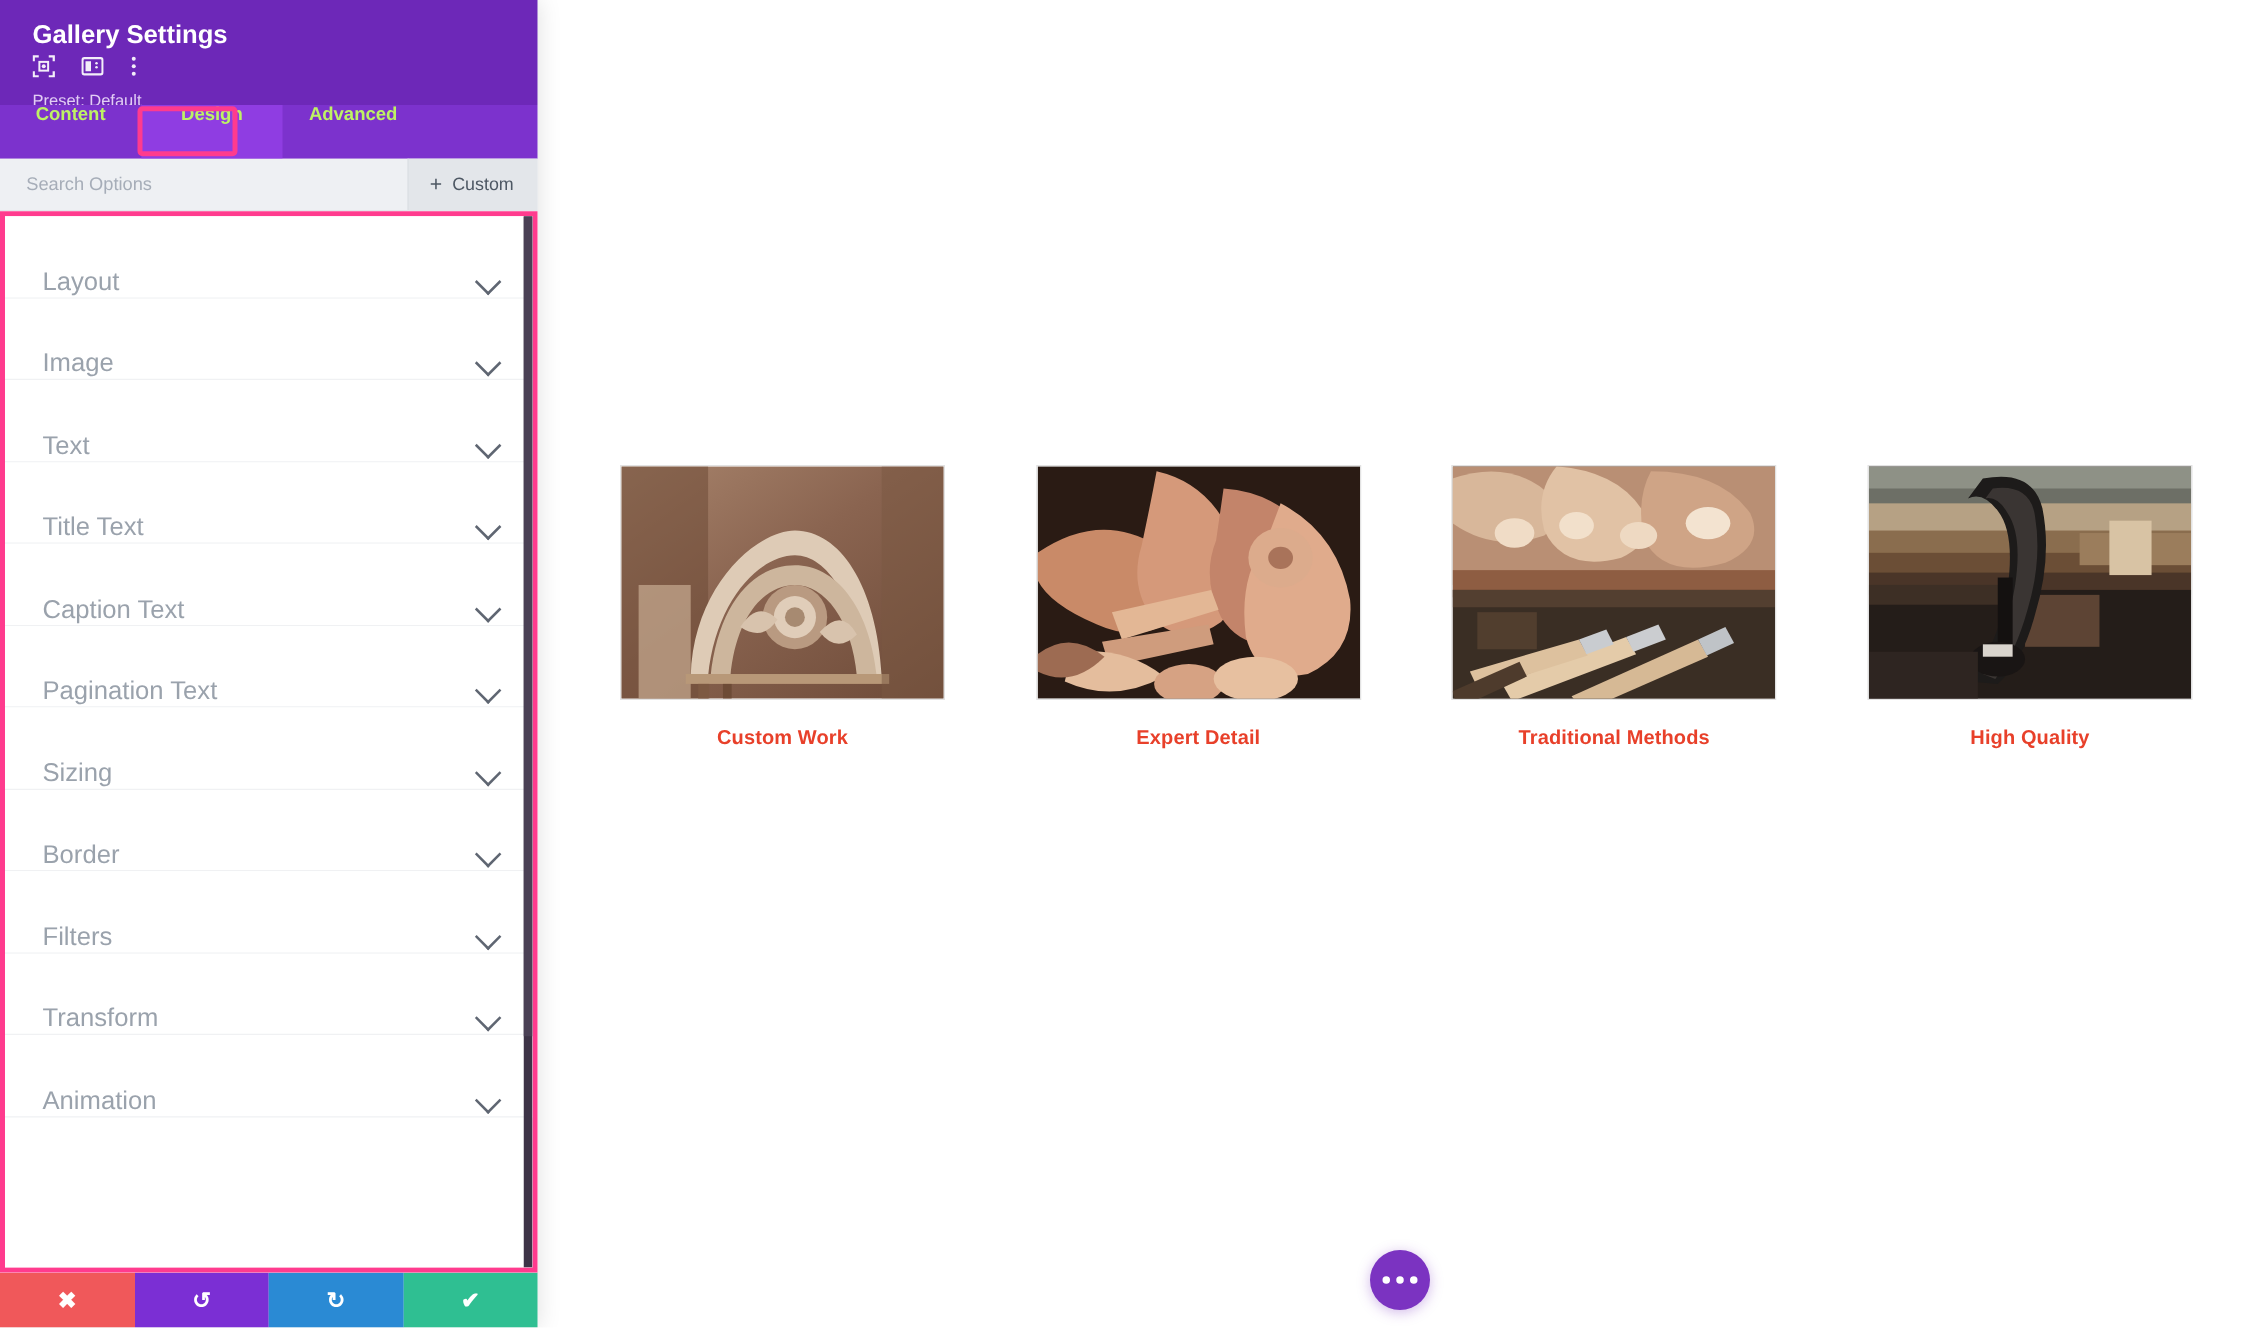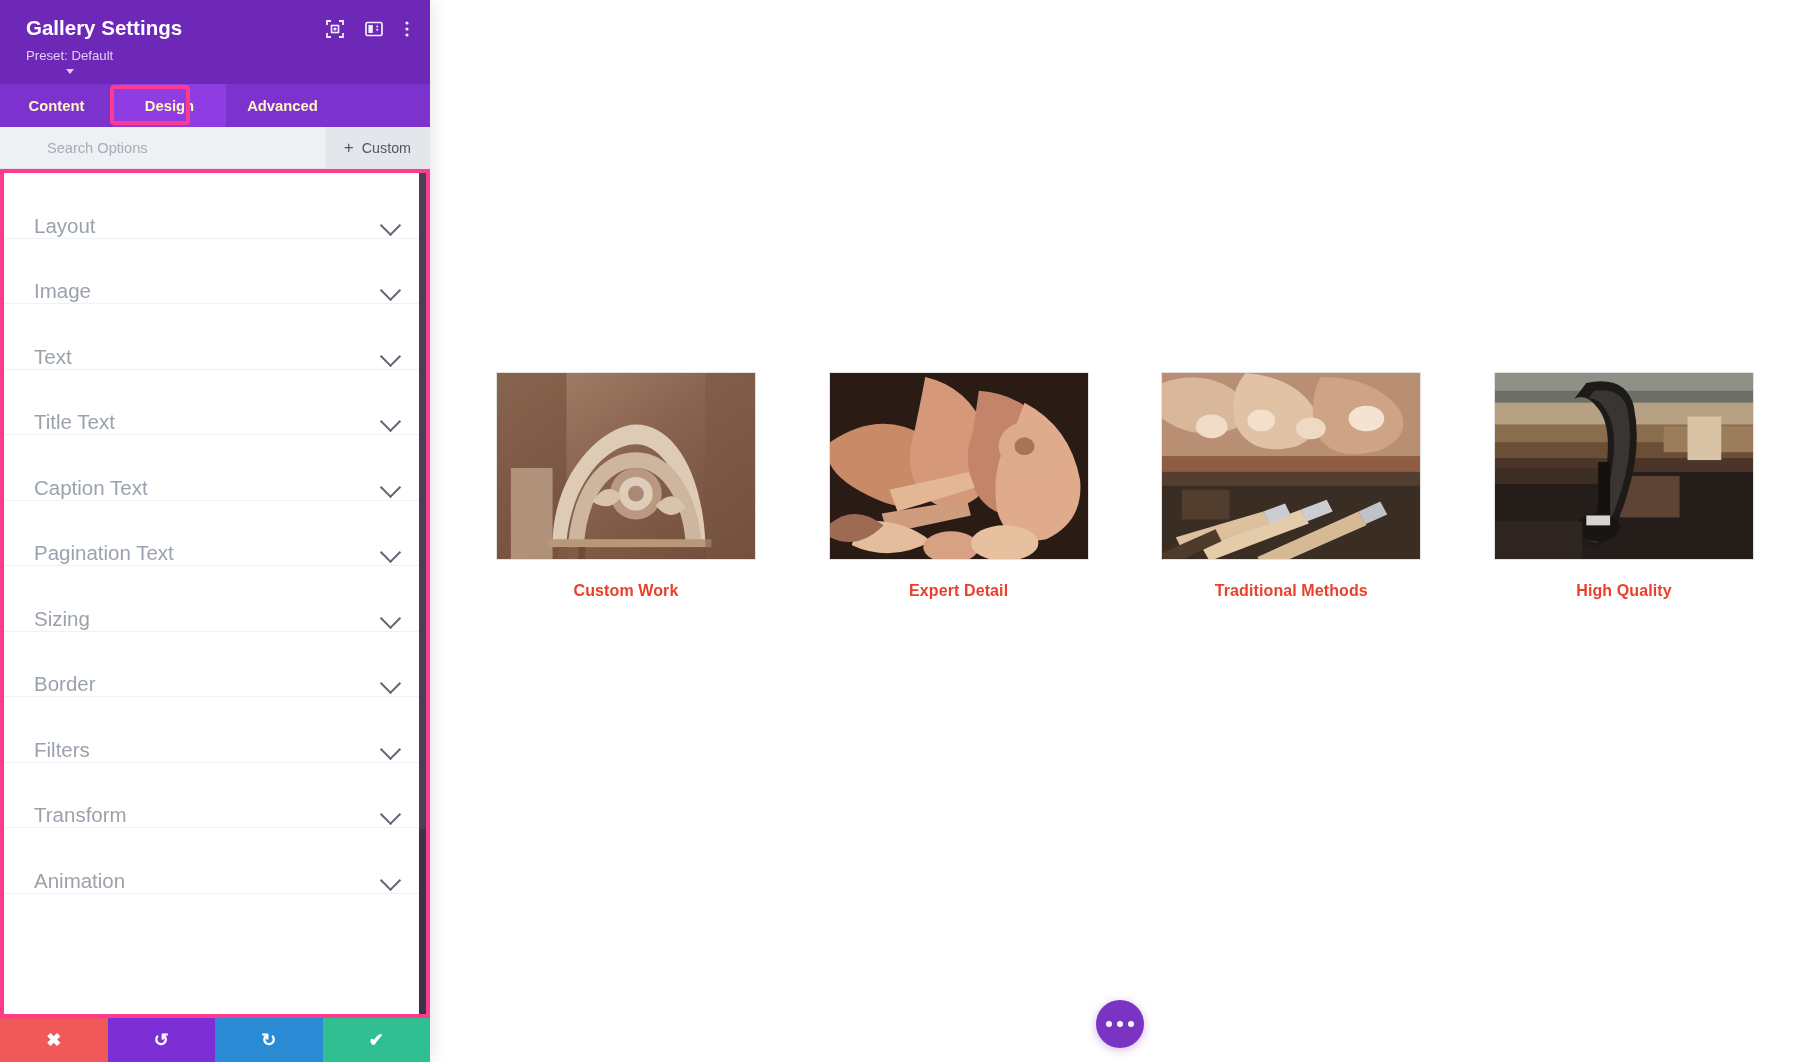--- a/index.html
+++ b/index.html
@@ -67,21 +67,21 @@
     box-shadow: 0 0 18px rgba(0,0,0,.13);
     z-index: 5;
   }
   .panel-header {
     background: #6d28b8;
     padding: 16px 20px 12px 26px;
     position: relative;
     height: 84px;
   }
   .panel-header .title-row {
-    display: flex; align-items: flex-start; justify-content: space-between;
+    display: flex; align-items: flex-start; justify-content: space-between; flex-direction: column;
   }
   .panel-title {
     color: #ffffff;
     font-size: 20.5px;
     font-weight: bold;
     line-height: 1.15;
   }
   .header-icons { display: flex; align-items: center; gap: 21px; padding-top: 4px; }
   .hicon { cursor: pointer; opacity: .92; display: block; }
   .preset-row {
@@ -102,22 +102,22 @@
   }
 
   .tabs {
     background: #7c32cd;
     height: 43px;
     display: flex;
     align-items: stretch;
     position: relative;
   }
   .tab {
-    display: flex; align-items: center; justify-content: center;
-    color: #fef9c3;
+    display: flex; justify-content: center;
+    color: #bef264;
     font-size: 14.8px;
     font-weight: bold;
     cursor: pointer;
     height: 100%;
     padding: 0 4px;
   }
   .tab.t-content { width: 113px; }
   .tab.t-design  { width: 113px; background: #8f3de2; }
   .tab.t-advanced{ width: 113px; }
 
@@ -136,21 +136,21 @@
     display: flex; align-items: center;
     border-bottom: 1px solid #e3e5e9;
     position: relative;
   }
   .search-input {
     flex: 1;
     border: none; outline: none; background: transparent;
     font-family: "Liberation Sans", sans-serif;
     font-size: 14.6px;
     color: #4c5866;
-    padding-left: 47px;
+    padding-left: 21px;
   }
   .search-input::placeholder { color: #a6adb8; }
   .filter-btn {
     height: 100%;
     background: #e3e6ea;
     color: #4e5864;
     font-size: 14.3px;
     display: flex; align-items: center; gap: 8px;
     padding: 0 19px 0 17px;
     cursor: pointer;

